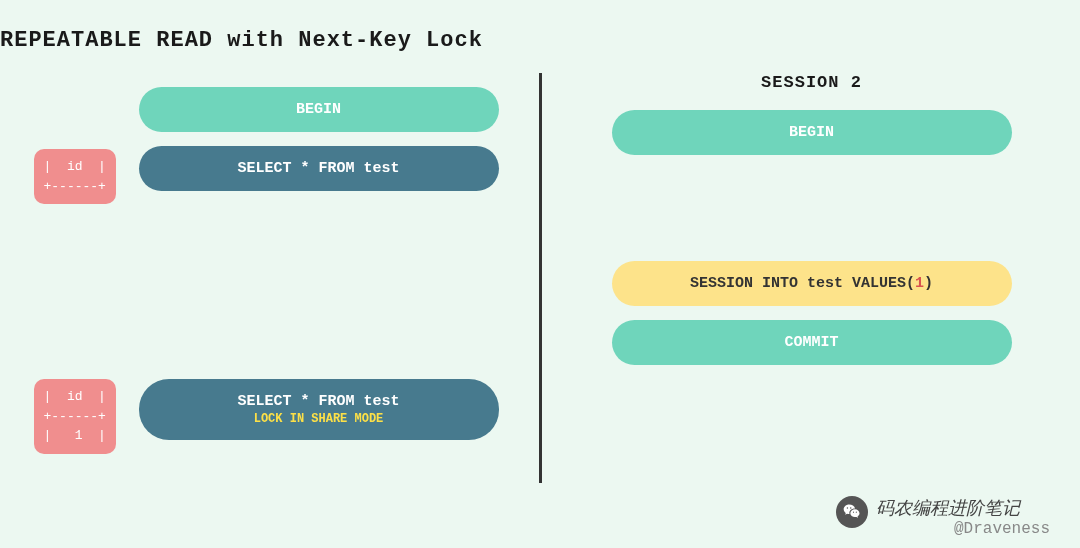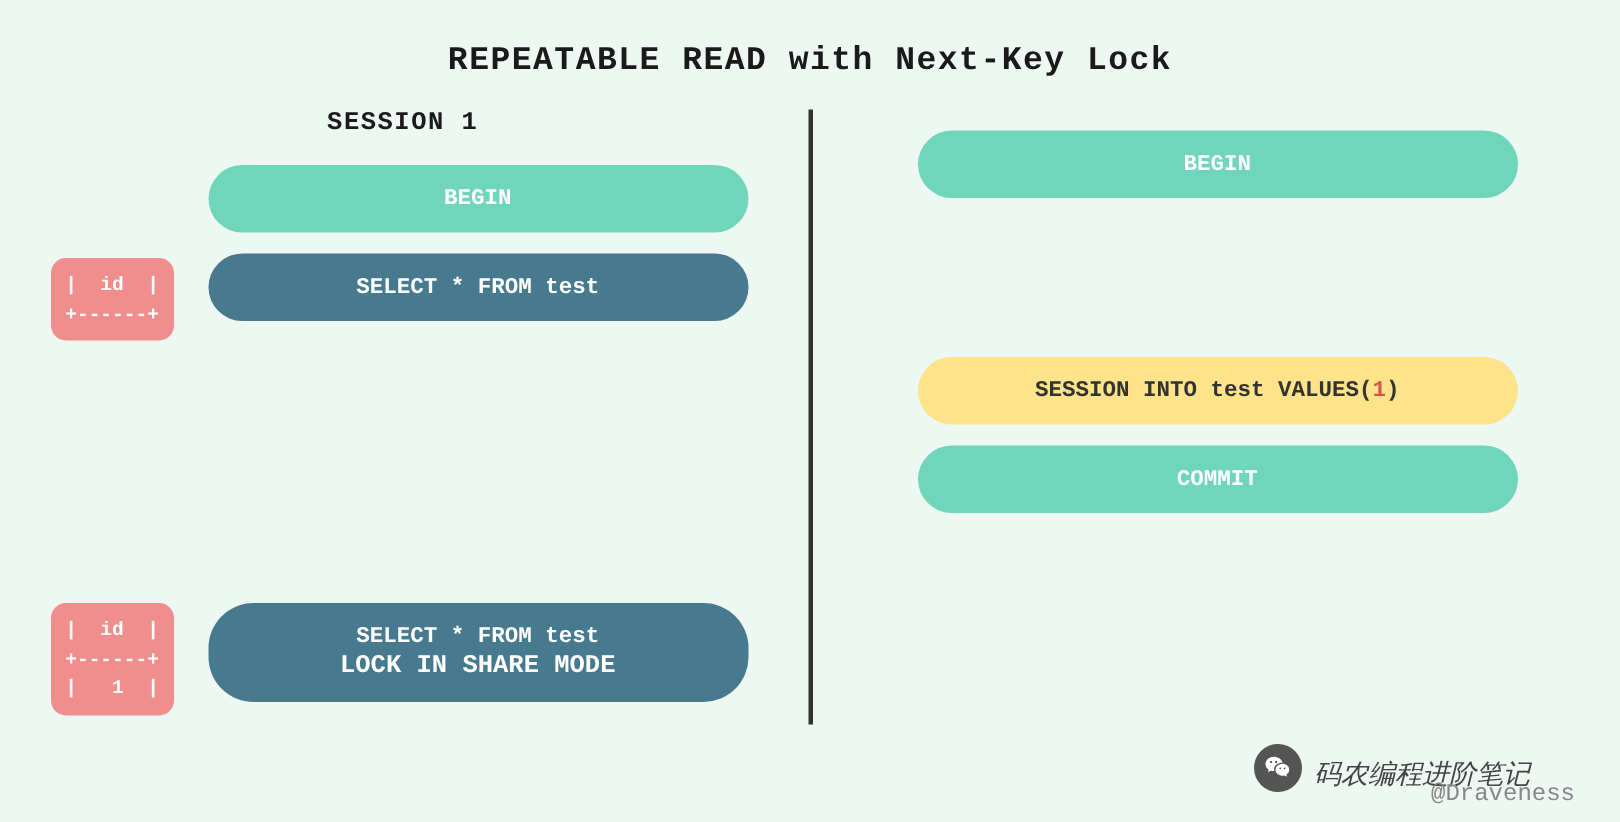--- a/index.html
+++ b/index.html
@@ -1,50 +1,49 @@
 <!DOCTYPE html>
 <html><head>
 <meta charset="utf-8">
 <style>
 *{margin:0;padding:0;box-sizing:border-box}
 body{background:#ecf8f1;font-family:'Courier New',monospace;width:1080px;height:548px;position:relative;overflow:hidden}
-.title{text-align:center;font-weight:bold;font-size:22px;color:#1a1a1a;padding:28px 0 20px;letter-spacing:1px}
+.title{text-align:left;font-weight:bold;font-size:22px;color:#1a1a1a;padding:28px 0 20px;letter-spacing:1px}
 .container{display:flex;justify-content:center;gap:0}
 .col{width:500px;position:relative}
 .divider{width:3px;background:#333;height:410px;margin:0 20px}
 .session-label{text-align:center;font-weight:bold;font-size:17px;color:#1a1a1a;margin-bottom:18px;letter-spacing:1px}
 .pill{border-radius:30px;padding:14px 0;text-align:center;font-size:15px;font-weight:bold;margin:14px auto 14px;width:360px}
 .pill-teal{background:#6fd5bb;color:#fff}
 .pill-blue{background:#477a8e;color:#fff}
 .pill-yellow{background:#fde38a;color:#333}
 .pill-blue .line1{color:#fff}
-.pill-blue .line2{color:#ffffff;font-size:17px;margin-top:2px}
+.pill-blue .line2{color:#fde047;font-size:12px;margin-top:2px}
 .col1-content{position:relative;padding-left:100px}
-.result-box{position:absolute;left:15px;background:#f08e8e;padding:8px 10px;font-size:13px;color:#fff;line-height:1.5;font-weight:bold;white-space:pre;border-radius:10px}
+.result-box{position:absolute;left:15px;background:#f08e8e;padding:8px 10px;font-size:13px;color:#fff;line-height:1.5;font-weight:normal;white-space:pre;border-radius:10px}
 .result1{top:62px}
 .result2{top:292px}
 .red-num{color:#d9534f}
 .credit{position:absolute;bottom:10px;right:30px;font-size:16px;color:#888;}
-.wechat-badge{position:absolute;bottom:20px;right:60px;display:flex;align-items:flex-end;gap:8px}
+.wechat-badge{position:absolute;bottom:20px;right:60px;display:flex;align-items:flex-start;gap:8px}
 .wechat-icon{width:32px;height:32px;background:#555;border-radius:50%;display:flex;align-items:center;justify-content:center}
 .wechat-icon svg{width:20px;height:20px;fill:#fff}
 .wechat-text{font-family:sans-serif;font-size:18px;color:#444;font-style:italic;font-weight:500}
 .spacer-lg{height:90px}
 .col2-pills{width:400px;margin:0 auto}
 .col2-pills .pill{width:400px}
 </style>
 </head>
 <body>
 
 <div class="title">REPEATABLE READ with Next-Key Lock</div>
 
 <div class="container">
 
   <div class="col">
-    <div class="session-label">SESSION 1</div>
     <div class="col1-content">
       <div class="result-box result1">|  id  |
 +------+</div>
       <div class="result-box result2">|  id  |
 +------+
 |   1  |</div>
 
       <div class="pill pill-teal">BEGIN</div>
       <div class="pill pill-blue">SELECT * FROM test</div>
       <div class="spacer-lg"></div>
@@ -52,20 +51,21 @@
       <div class="pill pill-blue">
         <div class="line1">SELECT * FROM test</div>
         <div class="line2">LOCK IN SHARE MODE</div>
       </div>
     </div>
   </div>
 
   <div class="divider"></div>
 
   <div class="col">
+    <div class="session-label">SESSION 2</div>
     <div class="col2-pills">
       <div class="pill pill-teal">BEGIN</div>
       <div class="spacer-lg" style="height:78px"></div>
       <div class="pill pill-yellow">
         <span>SESSION INTO test VALUES(</span><span class="red-num">1</span><span>)</span>
       </div>
       <div class="pill pill-teal">COMMIT</div>
     </div>
   </div>
 

